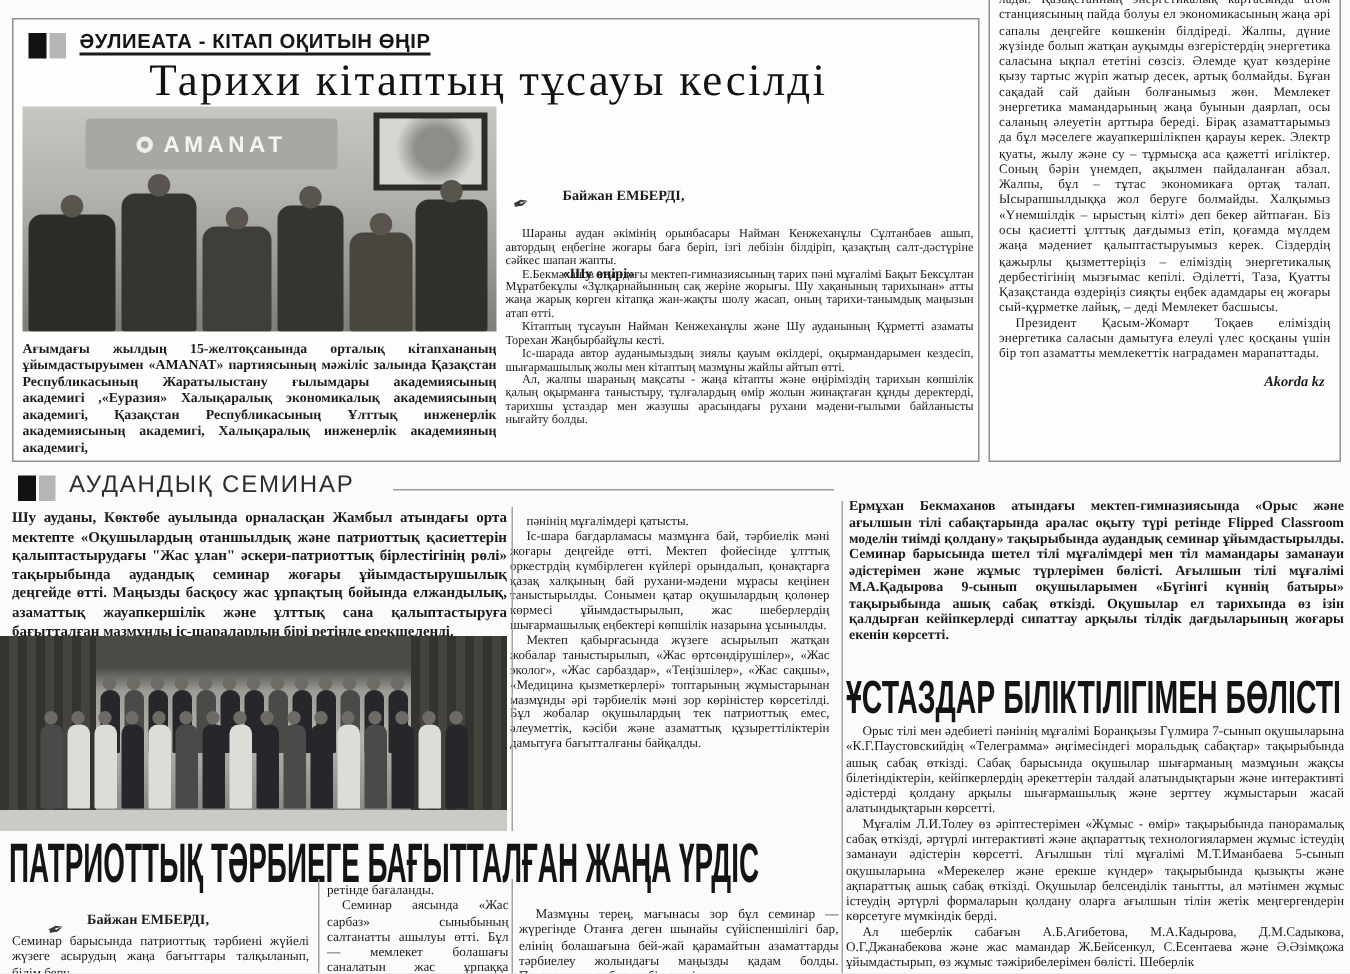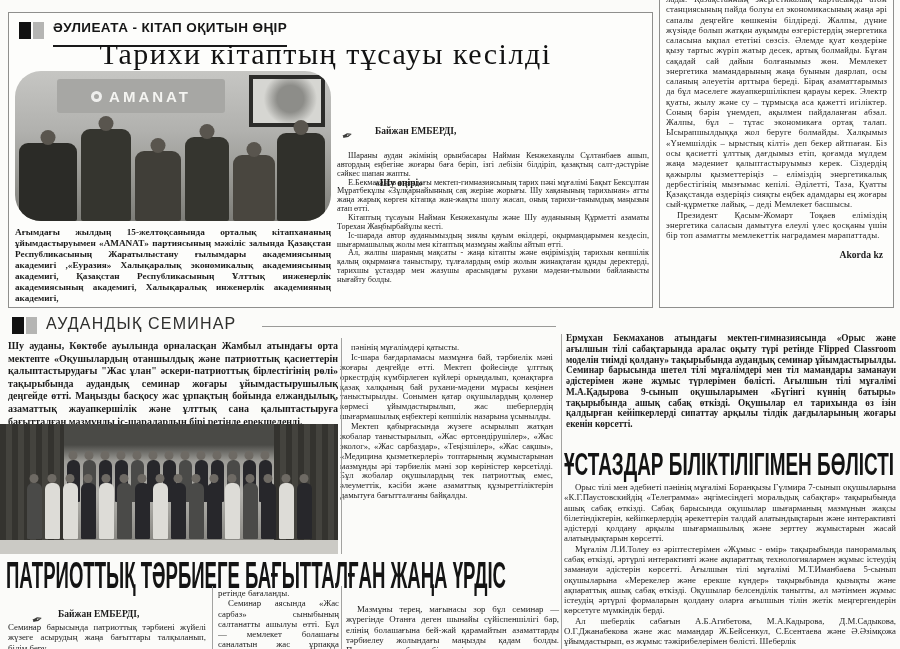--- a/index.html
+++ b/index.html
@@ -17,25 +17,25 @@
   
   .bullet { position:absolute; width:30px; height:17px; }
   .bullet .sq-b { position:absolute; left:0; top:0; width:12px; height:17px; background:#111; }
   .bullet .sq-g { position:absolute; left:14px; top:0; width:11px; height:17px; background:#b5b5b3; }
 
   
   #box1 { left:8px; top:12px; width:645px; height:296px; border:1px solid #8f8f8d; background:#fdfdfb; overflow:hidden; }
   .b1-bullet { left:10px; top:9px; }
   .b1-label { position:absolute; left:44px; top:7px; font-family:"Liberation Sans",sans-serif;
     font-weight:bold; font-size:13.5px; letter-spacing:.4px; color:#161616;
-    border-bottom:2px solid #1a1a1a; padding-bottom:10px; }
+    border-bottom:2px solid #1a1a1a; padding-bottom:0; }
   .b1-headline { position:absolute; left:0; right:10px; top:24px; text-align:center;
     font-size:30px; letter-spacing:1.5px; color:#121212; }
   .b1-photo { position:absolute; left:6px; top:58px; width:316px; height:150px;
-    background:linear-gradient(180deg,#c6c6c3 0%,#b1b1ae 40%,#94948f 75%,#7d7d78 100%); overflow:hidden;border-radius:26px; }
+    background:linear-gradient(180deg,#c6c6c3 0%,#b1b1ae 40%,#94948f 75%,#7d7d78 100%); overflow:hidden; }
   .amanat-band { position:absolute; left:42px; top:8px; width:168px; height:34px; background:#a7a7a4;
     border-radius:3px; display:flex; align-items:center; justify-content:center; gap:7px;
     color:#f4f4f1; font-family:"Liberation Sans",sans-serif; font-weight:bold; font-size:15px; letter-spacing:3px; }
   .amanat-ring { width:11px; height:11px; border:3px solid #eeeeec; border-radius:50%; }
   .tv-screen { position:absolute; right:6px; top:4px; width:76px; height:52px; background:#2c2c2a; padding:4px; }
   .tv-screen .tv-inner { width:100%; height:100%;
     background:radial-gradient(circle at 55% 45%, #8d8d89 0 30%, #d6d6d2 60%); }
   .ph-person { position:absolute; border-radius:9px 9px 2px 2px; background:#35352f; }
   .ph-person::before { content:""; position:absolute; top:-13px; left:50%; transform:translateX(-50%);
     width:15px; height:15px; border-radius:50%; background:#59554e; }
@@ -54,21 +54,21 @@
   .b1-pen { left:333px; top:115px; }
   .b1-byline { left:366px; top:112px; }
   .b1-body { position:absolute; left:328px; top:139px; width:312px; font-size:8.2px; line-height:1.08; }
   .b1-body p, .t-body p, .mid p { text-indent:11px; }
 
   
   #box2 { left:659px; top:-12px; width:235px; height:320px; border:1px solid #8f8f8d;
     background:#fdfdfb; padding:5px 6px 4px 6px; overflow:hidden; }
   .ak-body { font-size:8.7px; line-height:1.18; letter-spacing:.15px; }
   .ak-body p + p { text-indent:11px; }
-  .ak-source { text-align:right; font-weight:bold; font-size:9.6px; margin-top:9px; padding-right:4px; }
+  .ak-source { text-align:right; font-weight:bold; font-style:italic; font-size:9.6px; margin-top:9px; padding-right:4px; }
 
   
   .s2-bullet { left:12px; top:317px; }
   .s2-label { position:absolute; left:46px; top:315px; font-family:"Liberation Sans",sans-serif;
     font-size:16px; letter-spacing:1.2px; color:#2e2e2c; }
   .s2-rule { position:absolute; left:262px; top:326px; width:294px; height:1px; background:#9a9a98; }
   .s2-lead { position:absolute; left:8px; top:340px; width:330px; font-weight:bold; font-size:10px; line-height:1.26; }
   .mid { position:absolute; left:340px; top:343px; width:213px; font-size:8.6px; line-height:1.15; }
   .mid-lower { position:absolute; left:346px; top:604px; width:213px; font-size:8.8px; line-height:1.17; }
   .mid-lower p { text-indent:11px; }

